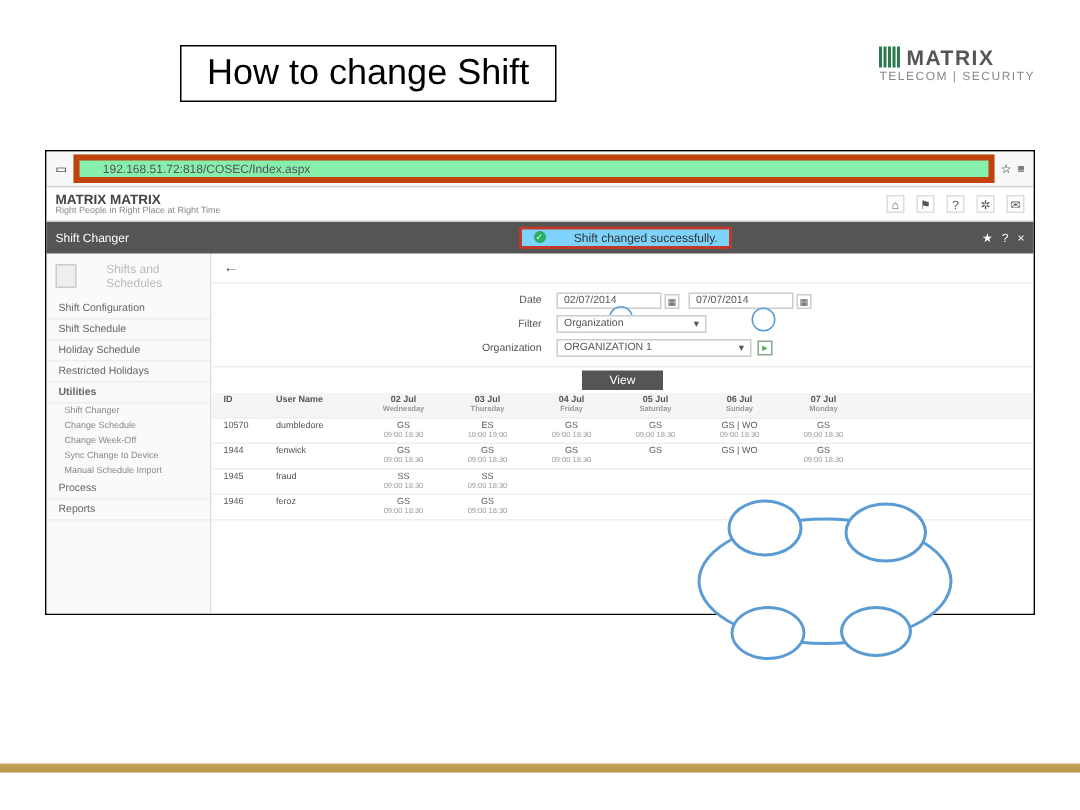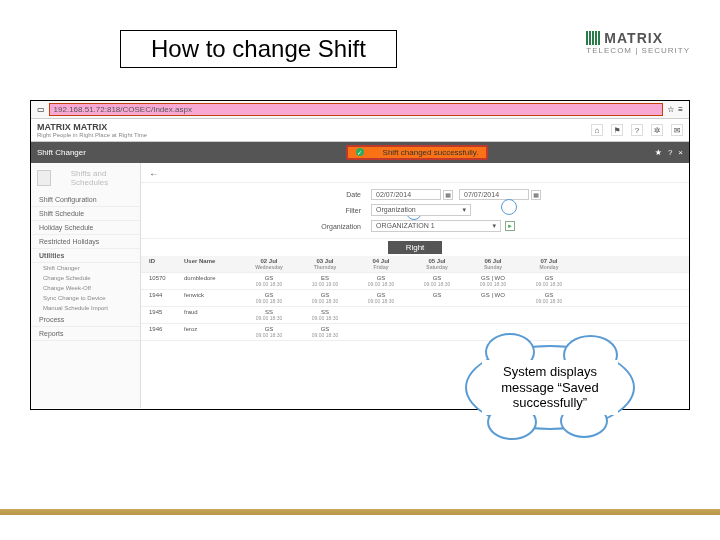--- a/index.html
+++ b/index.html
@@ -1,38 +1,38 @@
 <!DOCTYPE html>
 <html><head>
 <meta charset="utf-8">
 <style>
 *{box-sizing:border-box;margin:0;padding:0;font-family:Arial,sans-serif}
 body{width:720px;height:540px;background:#fff;position:relative;overflow:hidden}
-.slide-title{position:absolute;top:30px;left:120px;border:1px solid #000;padding:4px 30px;font-size:24px}
+.slide-title{position:absolute;top:30px;left:120px;border:1px solid #000;padding:4px 17px;font-size:24px}
 .logo{position:absolute;top:30px;right:30px;text-align:right;font-size:10px}
 .logo-top{display:flex;align-items:center;gap:4px}
 .logo-bars{display:flex;gap:1px}
 .logo-bar{width:2px;height:14px;background:#2a7a4a}
 .logo-text{font-size:14px;font-weight:bold;color:#555;letter-spacing:1px}
 .logo-sub{font-size:8px;color:#888;letter-spacing:1px}
 .browser{position:absolute;top:100px;left:30px;right:30px;height:310px;border:1px solid #000;background:#fff;font-size:8px;overflow:hidden}
 .ch-title{background:#f0f0f0;border-bottom:1px solid #ccc;padding:2px 6px;font-size:8px;color:#666;display:flex;align-items:center;gap:4px}
 .win-btns{margin-left:auto;display:flex;gap:2px}
 .win-btn{width:12px;height:10px;background:#ddd;border:1px solid #bbb;font-size:7px;text-align:center}
 .win-close{background:#e74c3c;color:#fff}
 .addr{background:#f8f8f8;border-bottom:1px solid #ccc;padding:2px 6px;display:flex;align-items:center;gap:4px}
-.addr-input{flex:1;background:#f9a8d4;border:1px solid #c2410c;padding:1px 4px;font-size:8px;color:#555}
+.addr-input{flex:1;background:#86efac;border:4px solid #c2410c;padding:1px 16px;font-size:8px;color:#555}
 .app-header{background:#fff;border-bottom:1px solid #ccc;padding:3px 6px;display:flex;align-items:center}
 .app-logo{font-size:9px;font-weight:bold;color:#444}
 .app-tag{font-size:6px;color:#888}
 .hdr-icons{margin-left:auto;display:flex;gap:8px;color:#555}
 .hdr-icon{width:12px;height:12px;display:flex;align-items:center;justify-content:center;border:1px solid #ddd;font-size:8px}
 .page-bar{background:#555;color:#fff;padding:3px 6px 3px 120px;font-size:8px;display:flex;align-items:center;position:relative}
 .page-bar-title{position:absolute;left:6px}
-.success-box{background:#f97316;color:#333;border:2px solid #c0392b;border-radius:2px;padding:1px 8px;display:flex;align-items:flex-start;gap:19px;margin:0 auto}
+.success-box{background:#7dd3fc;color:#333;border:2px solid #c0392b;border-radius:2px;padding:1px 8px;display:flex;align-items:flex-start;gap:19px;margin:0 auto}
 .success-ic{width:8px;height:8px;background:#27ae60;border-radius:50%;color:#fff;font-size:6px;display:flex;align-items:center;justify-content:center}
 .page-bar-icons{position:absolute;right:6px;display:flex;gap:6px}
 .body-area{display:flex;height:245px}
 .sidebar{width:110px;border-right:1px solid #ddd;background:#fafafa;font-size:7px;color:#666}
 .sb-head{padding:6px;display:flex;gap:20px;align-items:center;color:#bbb}
 .sb-ic{width:16px;height:16px;border:1px solid #ccc;background:#eee}
 .sb-title{font-size:8px}
 .sb-item{padding:3px 8px;border-bottom:1px solid #eee}
 .sb-sub{padding:2px 12px;color:#888;font-size:6px}
 .main{flex:1;background:#fff;overflow:hidden}
@@ -168,21 +168,21 @@
         </div>
         <div class="frow">
           <div class="flabel">Organization</div>
           <div class="fselect" style="width:130px">
               <span>ORGANIZATION 1</span>
               <span>▾</span>
             </div>
           <div class="go-ic">▸</div>
         </div>
       </div>
-      <div class="viewbar"><span class="viewbtn">Right</span></div>
+      <div class="viewbar"><span class="viewbtn">View</span></div>
       <div class="grid" id="grid">
           <div class="grow gh">
             <div class="gcell c-id">ID</div>
             <div class="gcell c-nm">User Name</div>
             <div class="gcell c-d">02 Jul<div class="sub">Wednesday</div></div>
             <div class="gcell c-d">03 Jul<div class="sub">Thursday</div></div>
             <div class="gcell c-d">04 Jul<div class="sub">Friday</div></div>
             <div class="gcell c-d">05 Jul<div class="sub">Saturday</div></div>
             <div class="gcell c-d">06 Jul<div class="sub">Sunday</div></div>
             <div class="gcell c-d">07 Jul<div class="sub">Monday</div></div>
@@ -246,16 +246,15 @@
         </div>
     </div>
   </div>
 </div>
 
 <div class="cloud">
   <div class="bump b1"></div>
     <div class="bump b2"></div>
     <div class="bump b3"></div>
     <div class="bump b4"></div>
-  <div class="cloud-text">System displays message “Saved successfully”</div>
 </div>
 
 <div class="footer-band"></div>
 
 </body></html>

